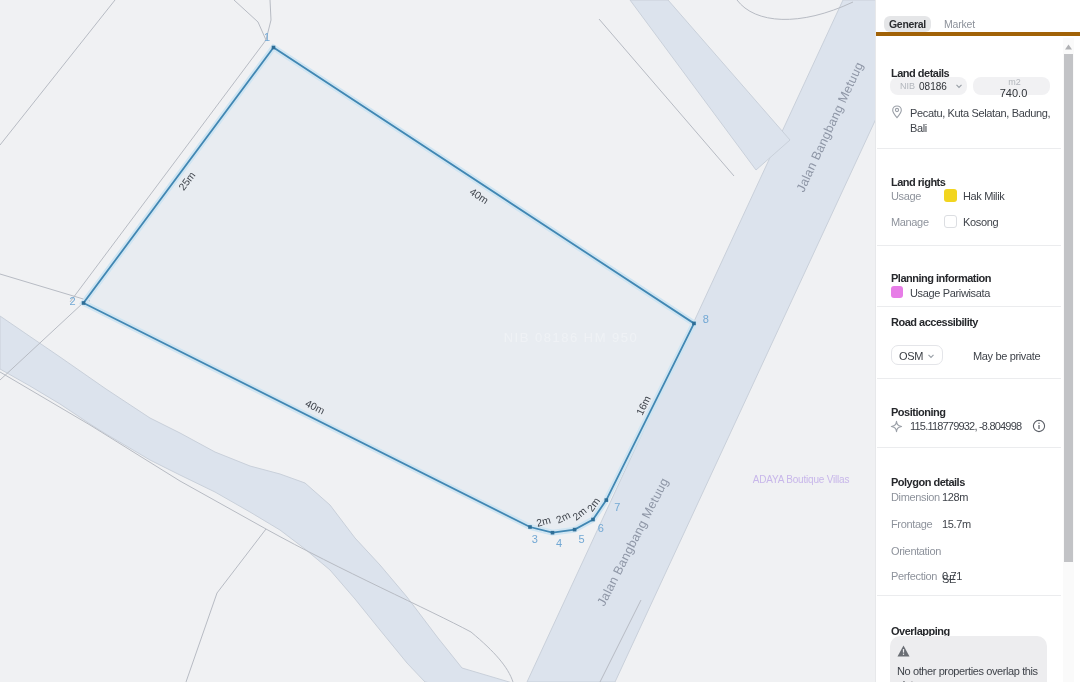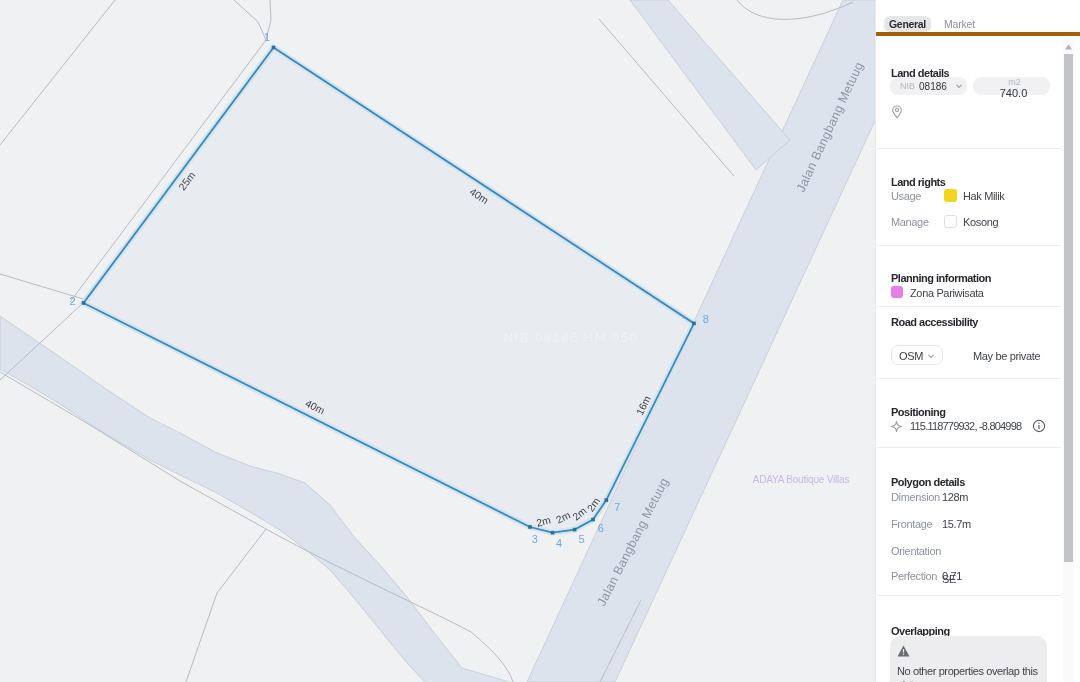--- a/index.html
+++ b/index.html
@@ -119,41 +119,42 @@
     <svg class="chev" style="margin-left:11px;" viewBox="0 0 8 8">
           <path d="M1.5 2.8 L4 5.3 L6.5 2.8" stroke="#9aa0a8" fill="none" stroke-width="1.2"></path>
         </svg>
   </div>
 
   <svg style="position:absolute;left:15px;top:105px;" width="12" height="14" viewBox="0 0 12 14">
         <path d="M6 1 C3.5 1 1.7 2.9 1.7 5.2 C1.7 7.6 6 12.6 6 12.6 C6 12.6 10.3 7.6 10.3 5.2 C10.3 2.9 8.5 1 6 1 Z" fill="none" stroke="#9ba0a8" stroke-width="1.1"></path>
         <circle cx="6" cy="5" r="1.6" fill="none" stroke="#9ba0a8" stroke-width="1.1"></circle>
       </svg>
 
+  <div class="row dark" style="left:34px;top:106px;white-space:nowrap;line-height:15px;">Pecatu, Kuta Selatan, Badung,<br>Bali</div>
 
   <div class="divider" style="top:148px;"></div>
 
   <div class="sec-h" style="top:160px;">Land rights</div>
 
   <div class="row graylbl" style="left:15px;top:190px;">Usage</div>
 
   <div class="sq" style="left:68px;top:189px;background:#f2d51f;"></div>
   <div class="row dark" style="left:87px;top:190px;">Hak Milik</div>
 
   <div class="row graylbl" style="left:15px;top:216px;">Manage</div>
 
   <div class="sq" style="left:68px;top:215px;background:#ffffff;border:1px solid #dcdee2;"></div>
   <div class="row dark" style="left:87px;top:216px;">Kosong</div>
 
   <div class="divider" style="top:245px;"></div>
 
   <div class="sec-h" style="top:256px;">Planning information</div>
 
   <div class="sq" style="left:15px;top:286px;width:12px;height:12px;background:#e77de7;"></div>
-  <div class="row dark" style="left:34px;top:287px;">Zona Pariwisata</div>
+  <div class="row dark" style="left:34px;top:287px;">Usage Pariwisata</div>
 
   <div class="divider" style="top:306px;"></div>
 
   <div class="sec-h" style="top:300px;">Road accessibility</div>
 
   <div style="position:absolute;left:15px;top:345px;width:52px;height:20px;background:#fff;border:1px solid #e4e5e9;border-radius:7px;box-sizing:border-box;">
     <span style="position:absolute;left:7px;top:4px;font-size:11px;letter-spacing:-0.3px;color:#3a3e44;">OSM</span>
     <svg class="chev" style="position:absolute;right:7px;top:6px;" viewBox="0 0 8 8">
           <path d="M1.5 2.8 L4 5.3 L6.5 2.8" stroke="#9aa0a8" fill="none" stroke-width="1.2"></path>
         </svg>

